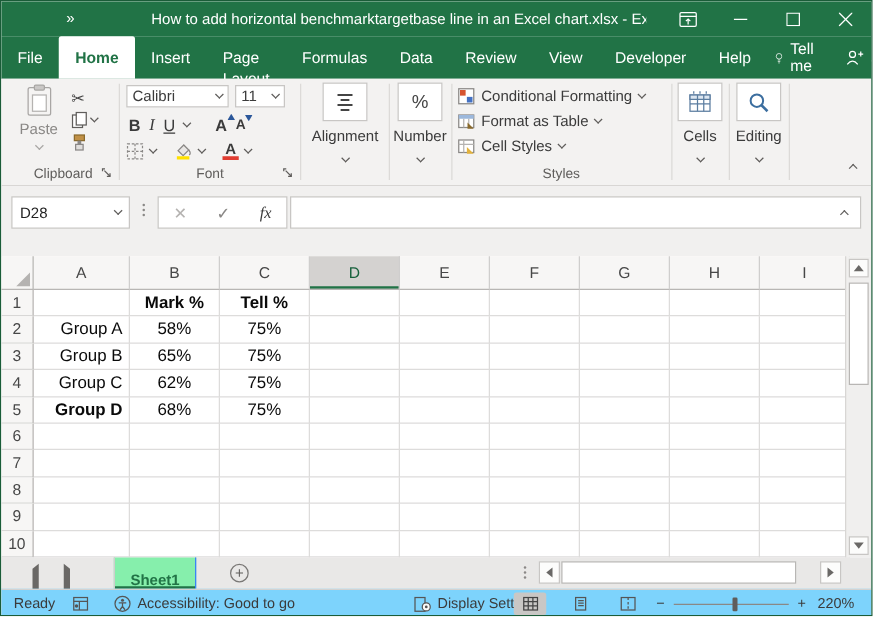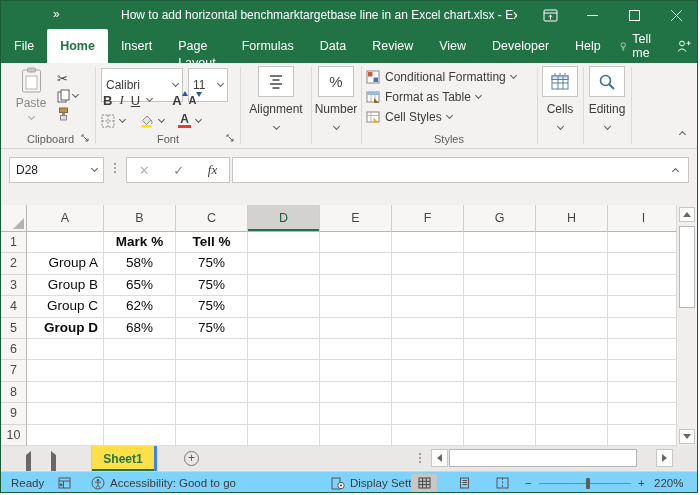--- a/index.html
+++ b/index.html
@@ -26,21 +26,21 @@
   .rgroup{position:absolute;top:0;height:100%}
   .gsep{position:absolute;top:4px;bottom:4px;width:1px;background:#dcdad8}
   .glabel{position:absolute;bottom:3px;left:0;right:0;text-align:center;font-size:11px;color:#5f5d5b}
   .launcher{position:absolute;right:3px;bottom:4px;width:11px;height:11px;display:flex;
             align-items:center;justify-content:center}
   .cv{display:inline-block;width:5px;height:5px;border-right:1.3px solid #5f5d5b;
       border-bottom:1.3px solid #5f5d5b;transform:rotate(45deg);margin-top:-3px}
   .cv.up{transform:rotate(-135deg);margin-top:3px}
   .cv.gray{border-color:#a8a6a4}
   .combo{position:absolute;background:#fff;border:1px solid #c8c6c4;display:flex;
-         align-items:center;padding:0 4px;height:34px;font-size:12px}
+         align-items:center;padding:0 4px;height:18px;font-size:12px}
   .combo .cv{margin-left:auto}
   .minirow{display:flex;align-items:center;gap:3px;height:18px}
   .bigbtn{position:absolute;display:flex;flex-direction:column;align-items:center}
   .iconbox{width:36px;height:31px;background:#fff;border:1px solid #c8c6c4;display:flex;
            align-items:center;justify-content:center}
   .styleitem{display:flex;align-items:center;gap:5px;height:20px;padding-left:4px;font-size:12px}
   .letterA{font-size:12px;font-weight:bold;line-height:10px}
   .colorbar{width:13px;height:3px;margin-top:1px}
   
   .fxbar{position:absolute;top:148px;left:0;right:0;height:56px;background:#f1f0ef}
@@ -81,23 +81,23 @@
           border:1px solid #c8c6c4;display:flex;align-items:center;justify-content:center}
   .tri{width:0;height:0}
   .tri.up{border-left:4px solid transparent;border-right:4px solid transparent;border-bottom:5px solid #6a6866}
   .tri.down{border-left:4px solid transparent;border-right:4px solid transparent;border-top:5px solid #6a6866}
   .tri.left{border-top:4px solid transparent;border-bottom:4px solid transparent;border-right:5px solid #6a6866}
   .tri.right{border-top:4px solid transparent;border-bottom:4px solid transparent;border-left:5px solid #6a6866}
   .vthumb{position:absolute;left:2px;right:2px;top:21px;height:82px;background:#fff;border:1px solid #b8b6b4}
   
   .sheetstrip{position:absolute;top:445px;left:0;right:0;height:25px;background:#e9e8e7}
   .navarrow{position:absolute;top:9px}
-  .sheettab{position:absolute;left:90px;top:0;width:66px;height:25px;background:#fde047;
-            border-left:1px solid #cfcecd;border-right:3px solid #3b82f6;
-            box-shadow:inset 0 -2px 0 #217346;display:flex;align-items:center;justify-content:center;
+  .sheettab{position:absolute;left:90px;top:0;width:66px;height:25px;background:#86efac;
+            border-left:1px solid #cfcecd;border-right:1px solid #3b82f6;
+            box-shadow:inset 0 -2px 0 #217346;display:flex;align-items:flex-end;justify-content:center;
             font-size:12px;font-weight:bold;color:#217346}
   .addsheet{position:absolute;left:183px;top:5px;width:15px;height:15px;border:1px solid #7a7876;
             border-radius:50%;display:flex;align-items:center;justify-content:center;
             font-size:12px;color:#5f5d5b;line-height:13px}
   .hsplit{position:absolute;left:418px;top:7px;display:flex;flex-direction:column;gap:2px}
   .hsplit i{width:2px;height:2px;background:#8a8886;border-radius:50%}
   .harrow{position:absolute;top:3px;width:17px;height:18px;background:#fcfcfb;
           border:1px solid #c8c6c4;display:flex;align-items:center;justify-content:center}
   .hthumb{position:absolute;left:448px;top:3px;width:188px;height:18px;background:#fff;border:1px solid #b8b6b4}
   

